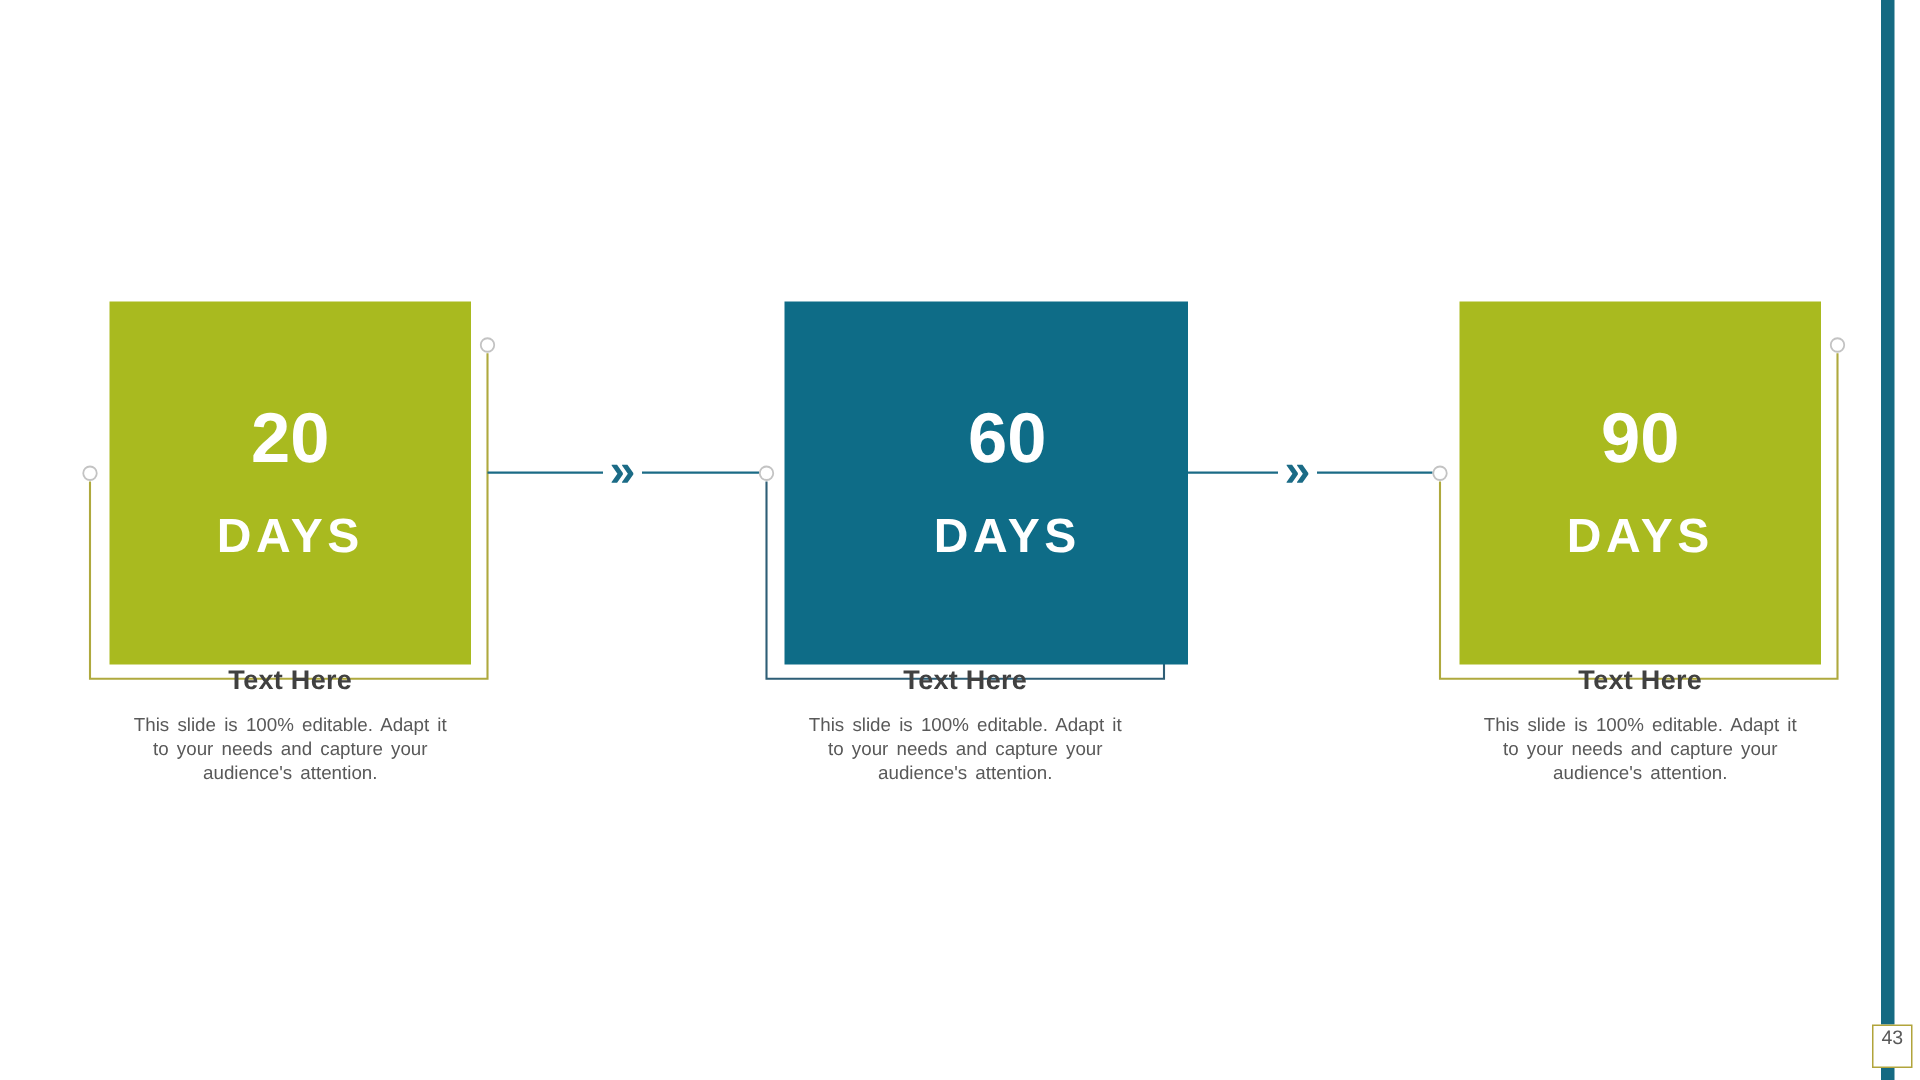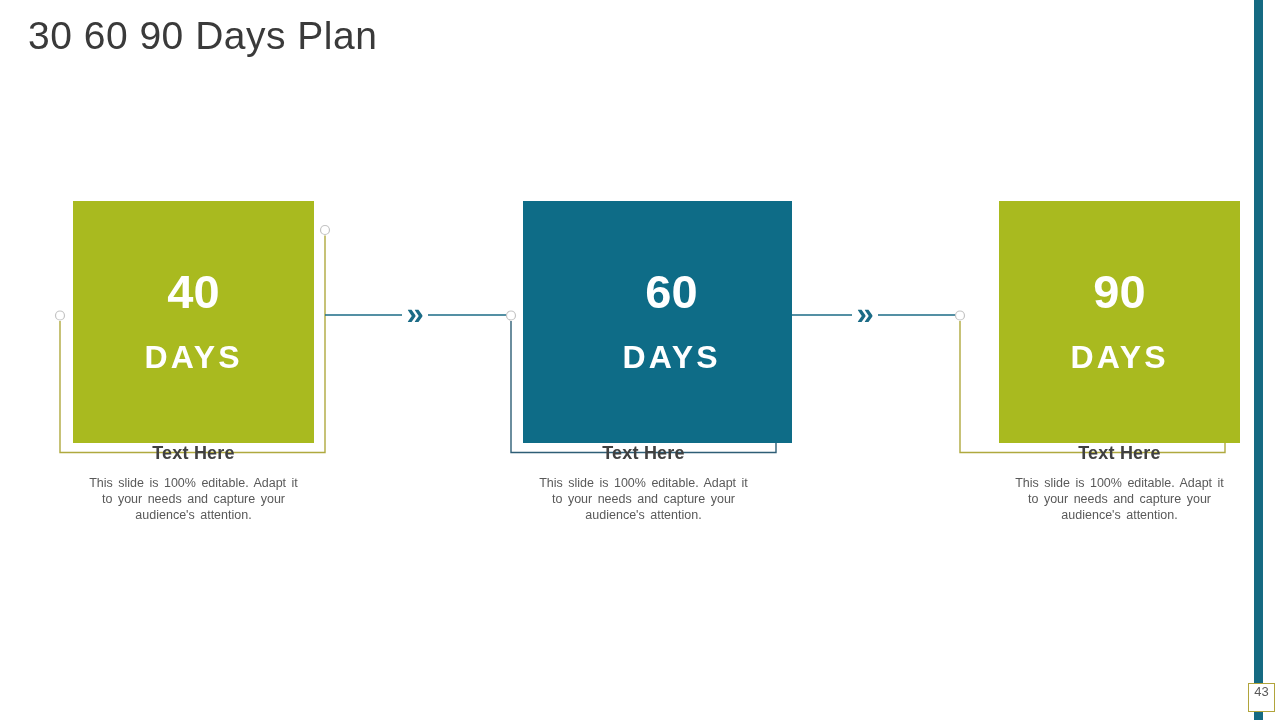--- a/index.html
+++ b/index.html
@@ -40,21 +40,21 @@
   .circle-marker { fill: #ffffff; stroke: #c3c3c3; stroke-width: 1.2px; }
 
   .step {
     position: absolute;
     top: 201px;
     width: 241px;
     text-align: center;
   }
   .step.s1 { left: 73px; }
   .step.s2 { left: 523px; }
-  .step.s3 { left: 999px; }
+  .step.s3 { left: 973px; }
 
   .square {
     width: 241px;
     height: 242px;
     display: flex;
     flex-direction: column;
     align-items: center;
     justify-content: center;
   }
   .square.green { background: var(--green, #a9ba1f); }
@@ -124,21 +124,20 @@
     font-size: 13px;
     color: var(--body_text, #595959);
     z-index: 2;
   }
 </style>
 </head>
 <body>
 
 <div class="slide">
 
-  <h1 class="slide-title">30 60 90 Days Plan</h1>
 
   <svg class="overlay" width="1280" height="720" viewBox="0 0 1280 720" xmlns="http://www.w3.org/2000/svg">
 
     <path class="bracket olive" d="M 60 321 L 60 452.5 L 325 452.5 L 325 235.5"></path>
     <path class="bracket slate" d="M 511 321 L 511 452.5 L 776 452.5 L 776 235.5"></path>
     <path class="bracket olive" d="M 960 321 L 960 452.5 L 1225 452.5 L 1225 235.5"></path>
 
     <line class="connector-seg" x1="325" y1="315" x2="402" y2="315"></line>
     <line class="connector-seg" x1="428" y1="315" x2="506" y2="315"></line>
     <line class="connector-seg" x1="776" y1="315" x2="852" y2="315"></line>
@@ -147,21 +146,21 @@
     <circle class="circle-marker" cx="60" cy="315.5" r="4.5"></circle>
     <circle class="circle-marker" cx="325" cy="230" r="4.5"></circle>
     <circle class="circle-marker" cx="511" cy="315.5" r="4.5"></circle>
     <circle class="circle-marker" cx="776" cy="230" r="4.5"></circle>
     <circle class="circle-marker" cx="960" cy="315.5" r="4.5"></circle>
     <circle class="circle-marker" cx="1225" cy="230" r="4.5"></circle>
   </svg>
 
   <div class="step s1">
     <div class="square green">
-      <div class="step-number">40</div>
+      <div class="step-number">20</div>
       <div class="step-days">DAYS</div>
     </div>
     <div class="step-heading">Text Here</div>
     <p class="step-body">This slide is 100% editable. Adapt it to your needs and capture your audience's attention.</p>
   </div>
 
   <div class="step s2">
     <div class="square teal">
       <div class="step-number">60</div>
       <div class="step-days">DAYS</div>

